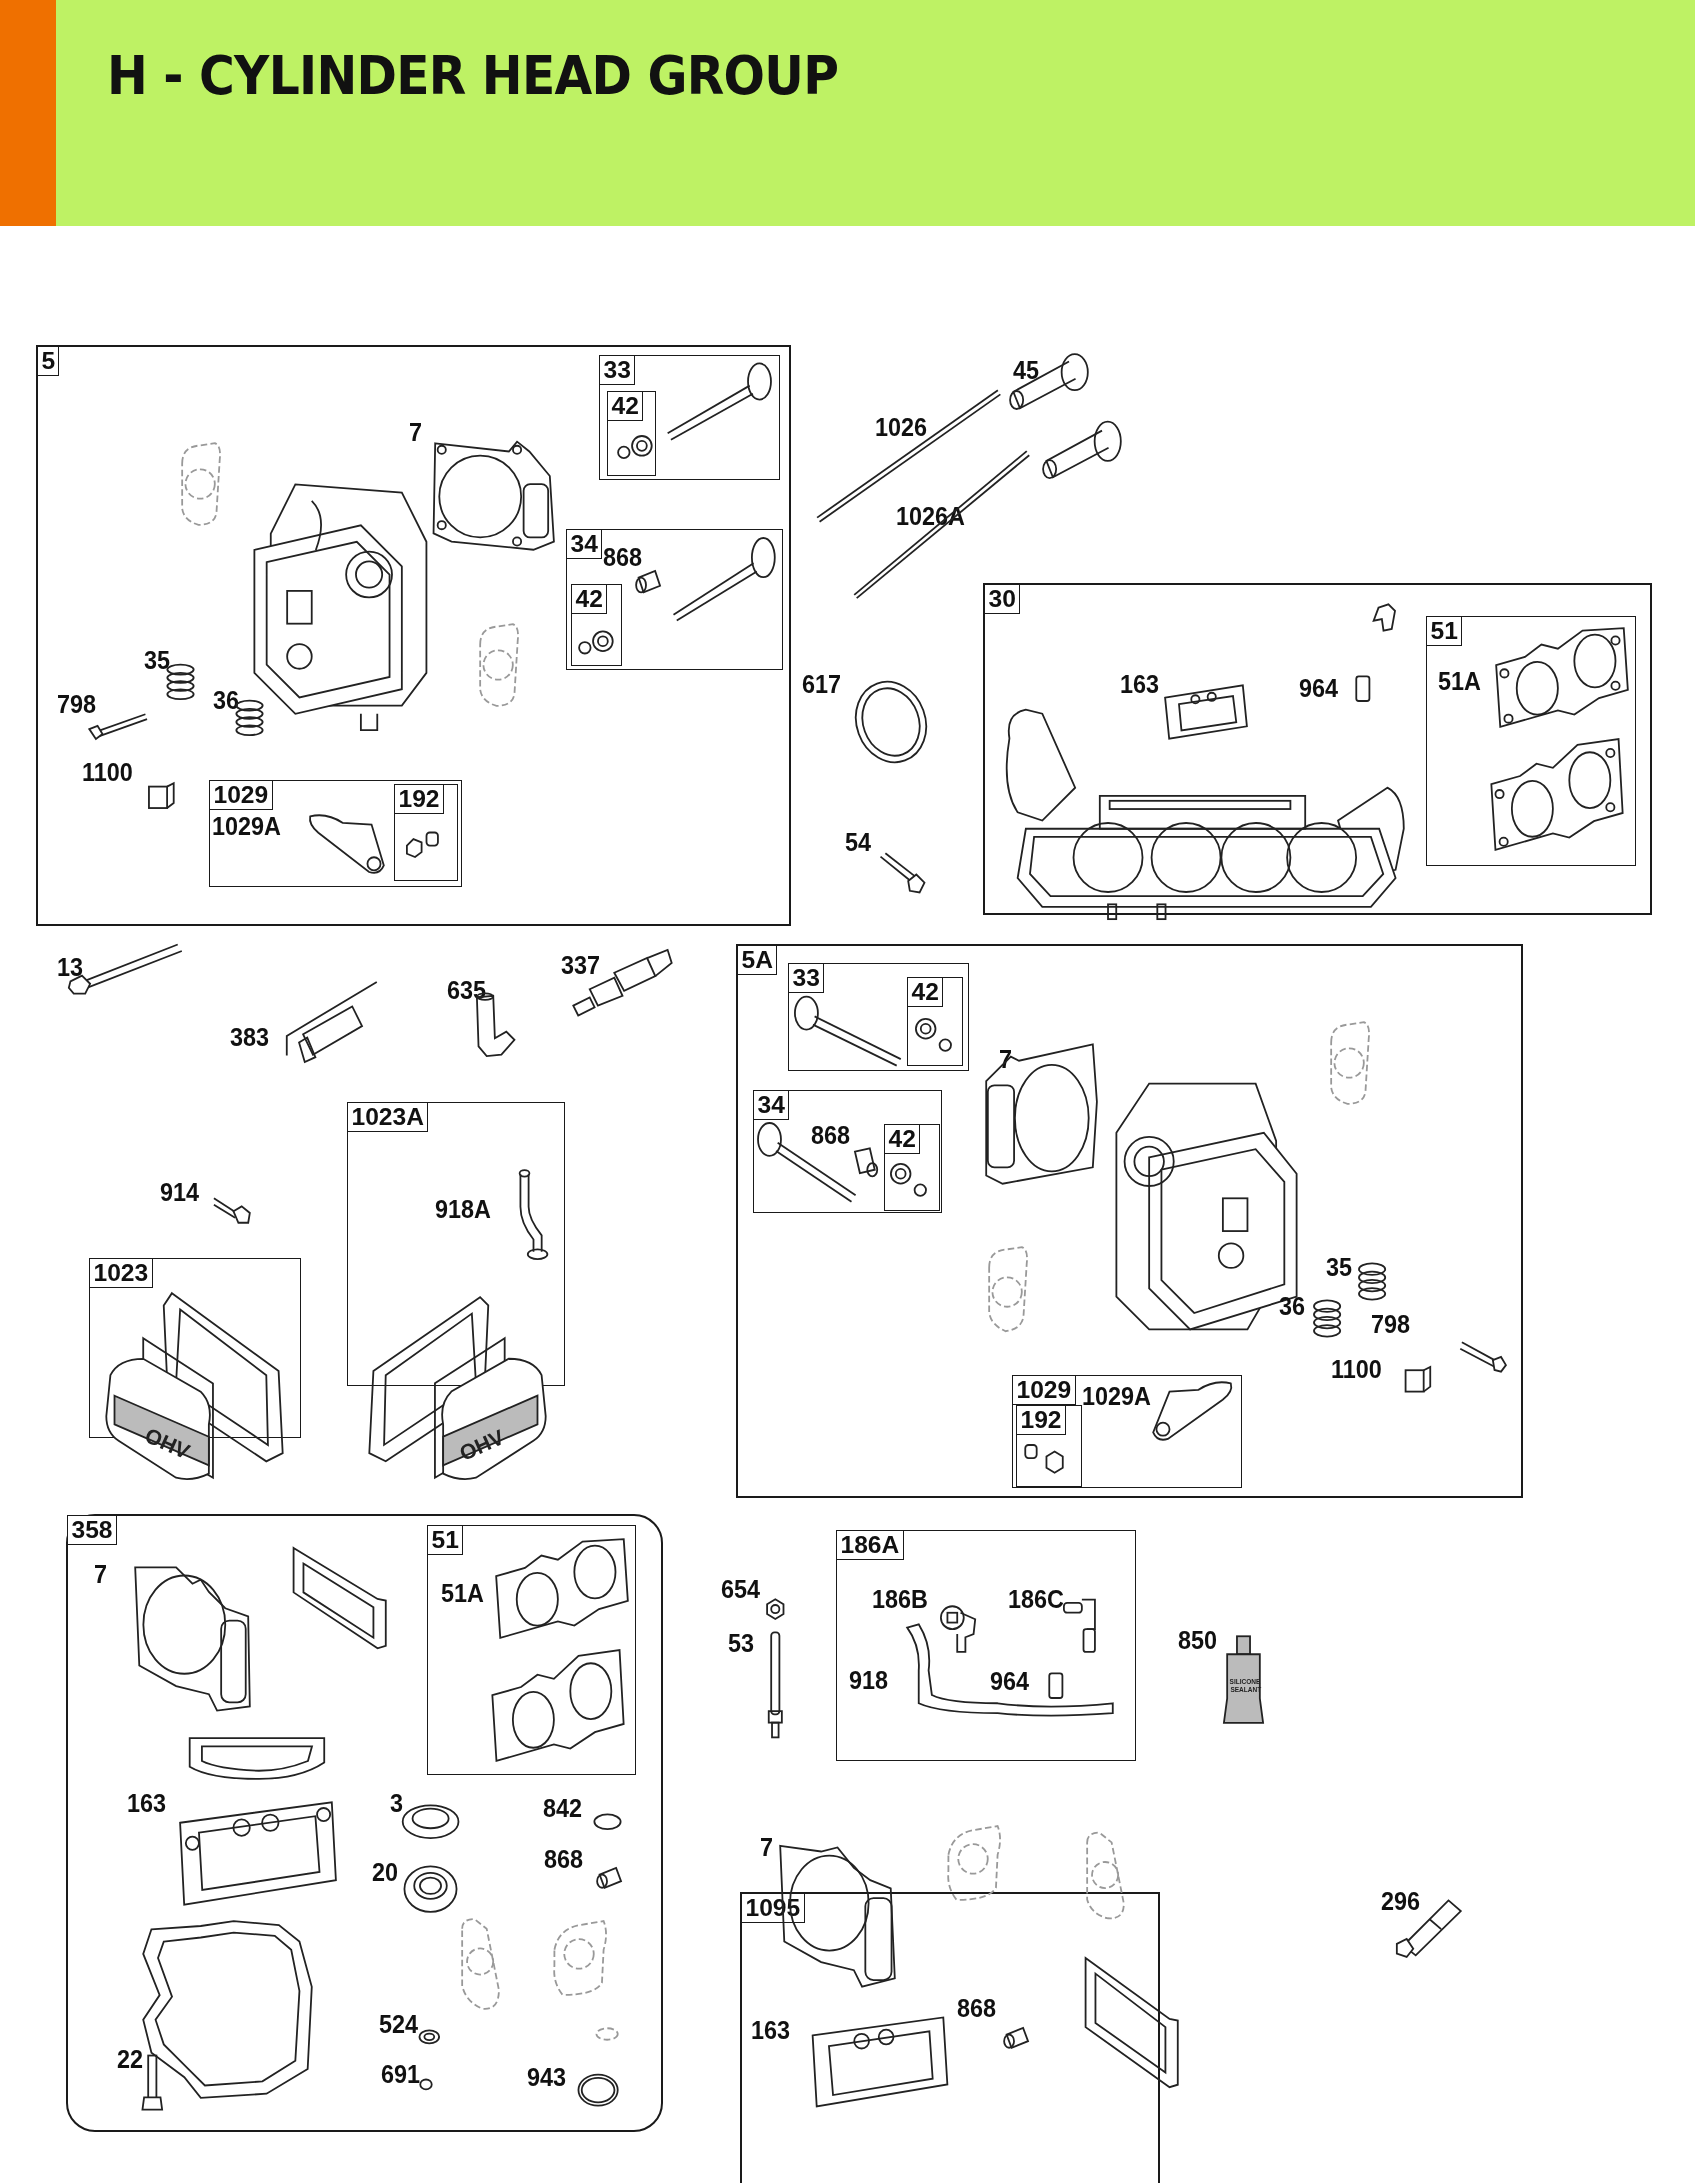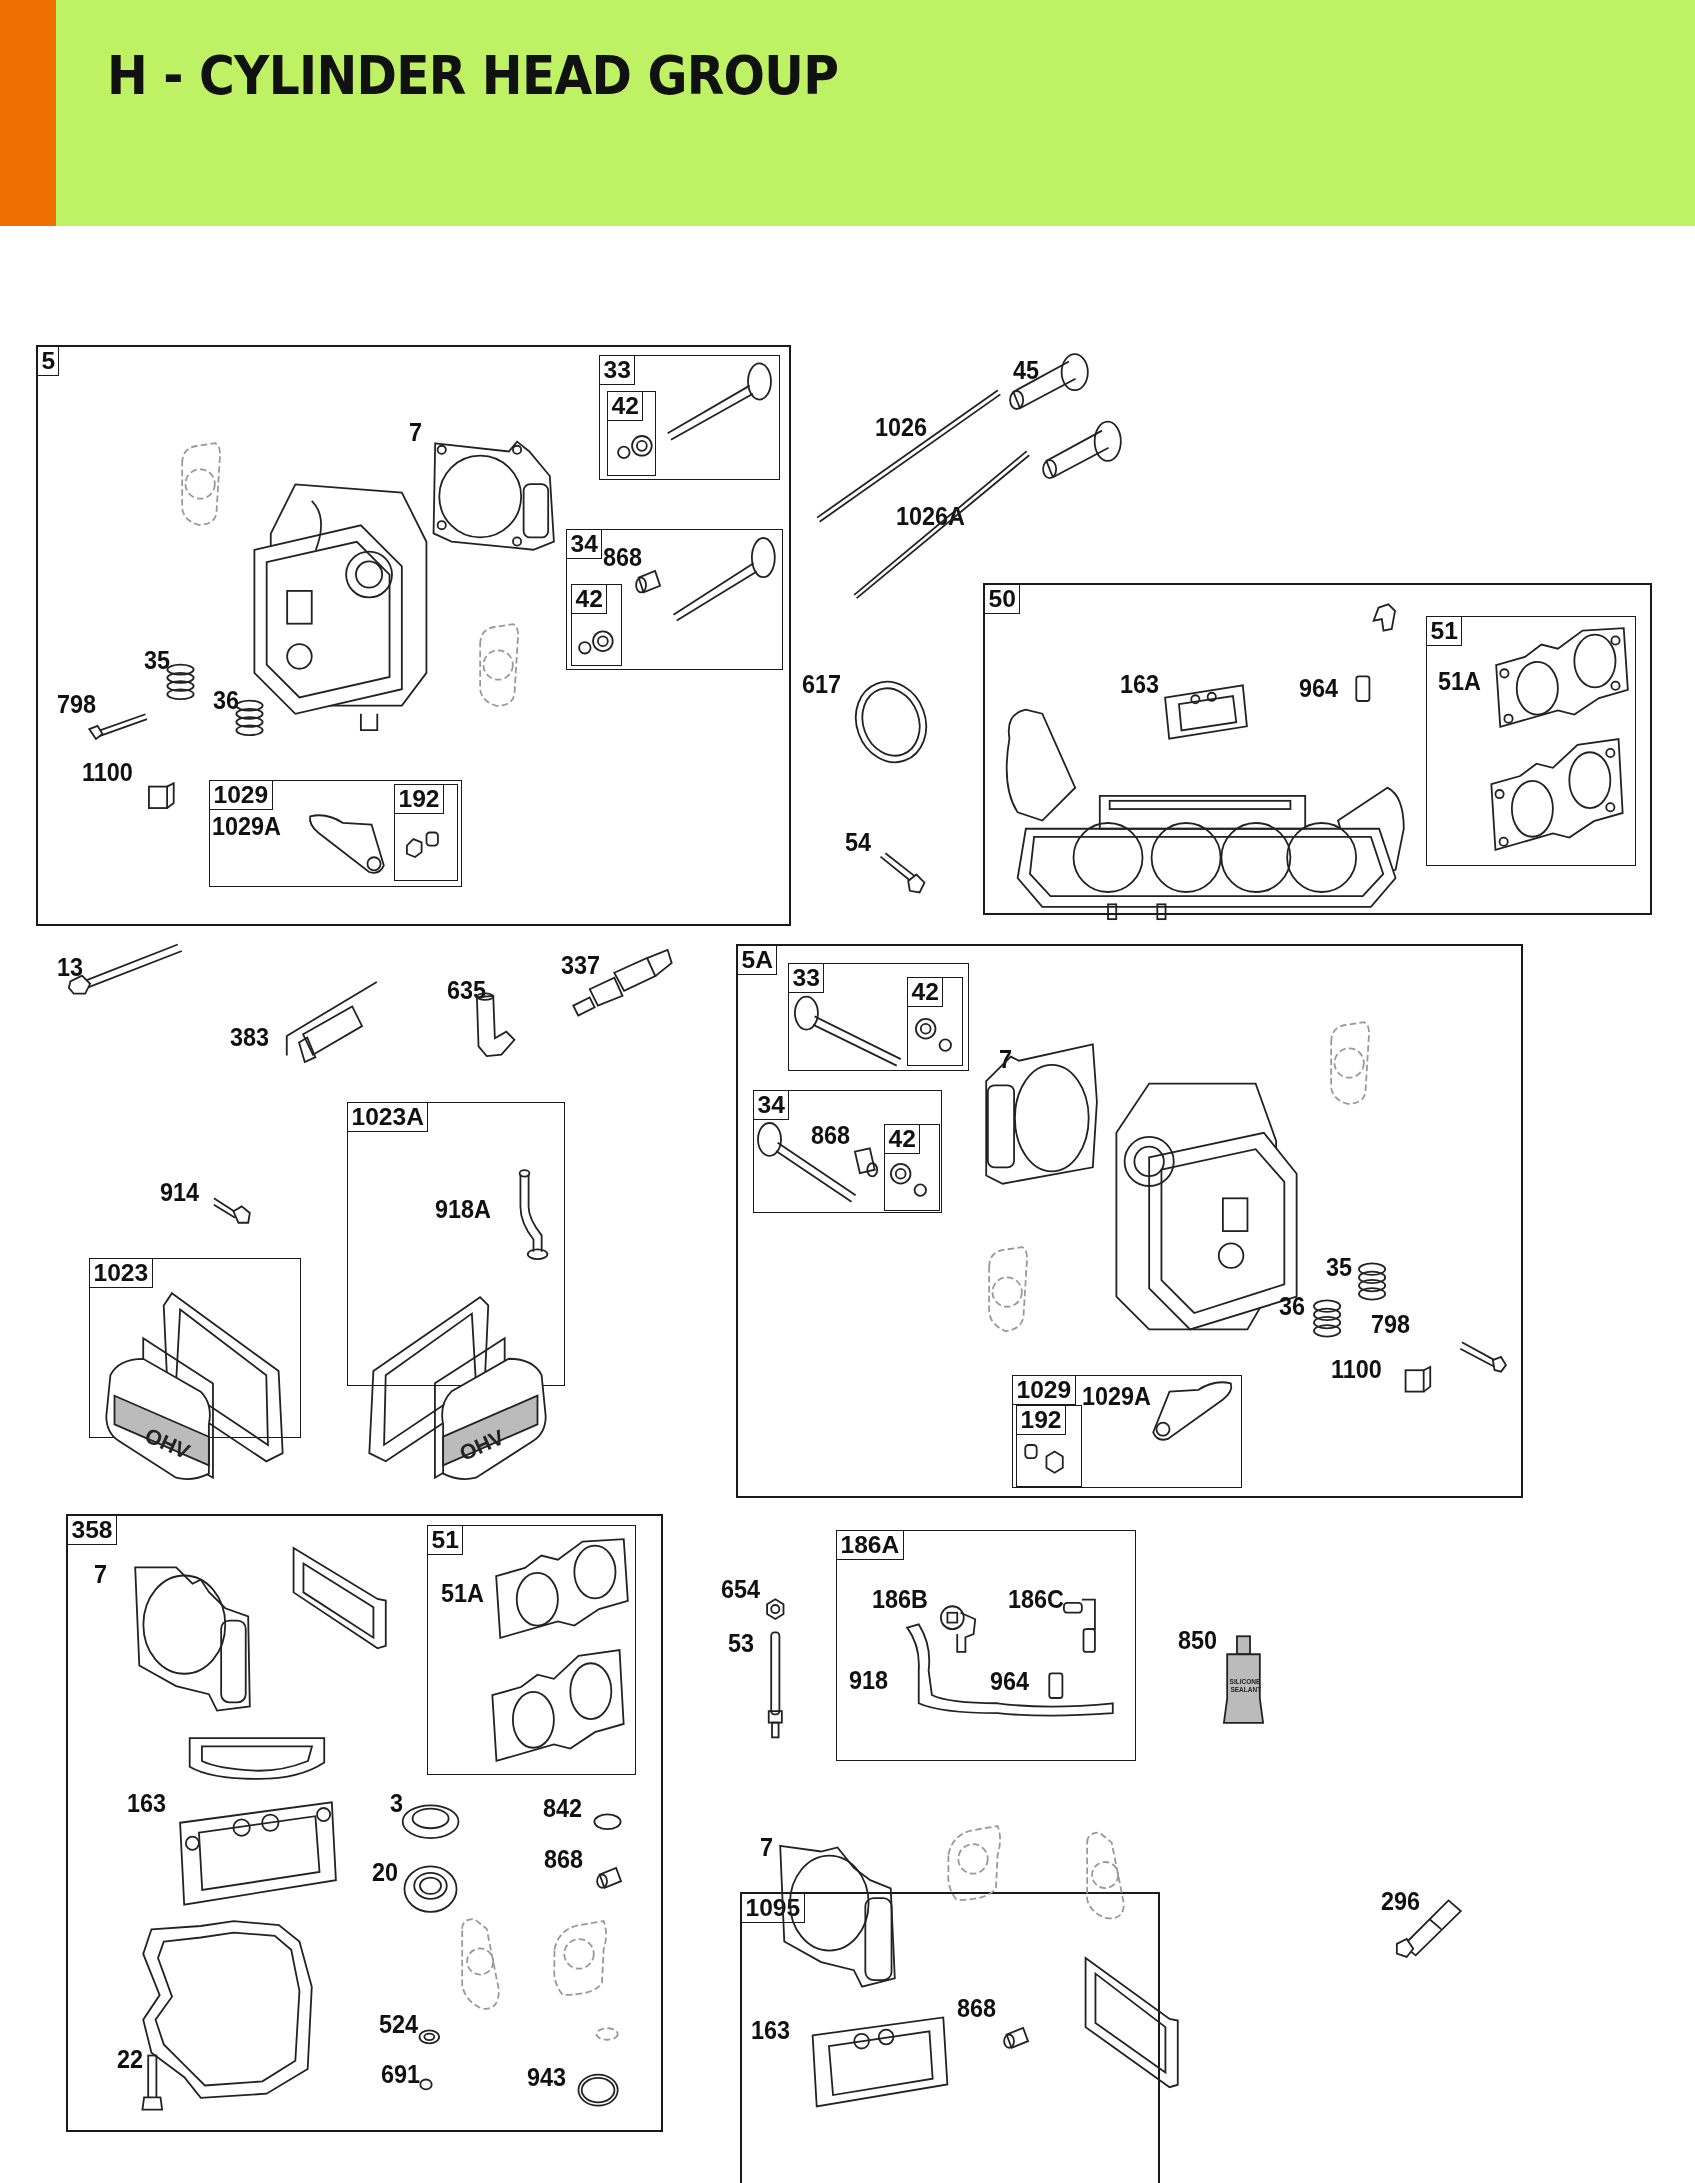--- a/index.html
+++ b/index.html
@@ -167,21 +167,21 @@
     <ellipse cx="50" cy="55" rx="34" ry="42" transform="rotate(-20 50 55)"></ellipse>
   </svg>
 <div class="lbl" style="left:845px;top:827px;">54</div>
 <svg class="part" style="left:874px;top:850px;" width="57" height="49" viewBox="0 0 70 60">
     <line x1="8" y1="8" x2="45" y2="38"></line>
     <line x1="14" y1="4" x2="50" y2="32"></line>
     <polygon class="fillw" points="42,38 52,30 62,40 56,52 44,50"></polygon>
   </svg>
 
 <div class="box" style="left:983px;top:583px;width:669px;height:332px;">
-  <div class="tag">50</div>
+  <div class="tag">30</div>
 </div>
 <svg class="part" style="left:1367px;top:601px;" width="33" height="37" viewBox="0 0 40 45">
     <path d="M14 8 L26 4 L34 12 L30 34 L20 36 L18 22 L8 24 Z"></path>
   </svg>
 <div class="lbl" style="left:1120px;top:669px;">163</div>
 <svg class="part" style="left:1161px;top:681px;" width="90" height="62" viewBox="0 0 110 75">
     <path d="M5 20 L100 5 L105 55 L10 70 Z"></path>
     <path d="M22 28 L88 18 L92 50 L25 60 Z"></path>
     <circle cx="42" cy="22" r="5"></circle>
     <circle cx="62" cy="19" r="5"></circle>
@@ -386,21 +386,21 @@
     <circle cx="22" cy="66" r="8"></circle>
   </svg>
 <div class="box thin" style="left:1016px;top:1405px;width:66px;height:82px;">
   <div class="tag">192</div>
 </div>
 <svg class="part" style="left:1022px;top:1440px;" width="53" height="41" viewBox="0 0 65 50">
     <rect x="4" y="6" width="14" height="16" rx="4"></rect>
     <polygon points="30,20 40,14 50,20 50,34 40,40 30,34"></polygon>
   </svg>
 
-<div class="box" style="left:66px;top:1514px;width:597px;height:618px;">
+<div class="box" style="left:66px;top:1514px;width:597px;height:618px;border-radius:29px;">
   <div class="tag">358</div>
 </div>
 <div class="lbl" style="left:94px;top:1559px;">7</div>
 <svg class="part" style="left:127px;top:1559px;" width="131" height="164" viewBox="0 0 160 200">
     <path d="M10 10 L60 10 L80 30 L90 25 L100 40 L120 60 L148 70 L150 180 L110 185 L100 165 L60 155 L15 130 Z"></path>
     <ellipse cx="70" cy="80" rx="50" ry="60"></ellipse>
     <rect x="115" y="75" width="30" height="100" rx="10"></rect>
   </svg>
 <svg class="part" style="left:287px;top:1543px;" width="107" height="107" viewBox="0 0 130 130">
     <path d="M8 6 L110 68 L120 70 L120 125 L110 128 L8 60 Z"></path>

